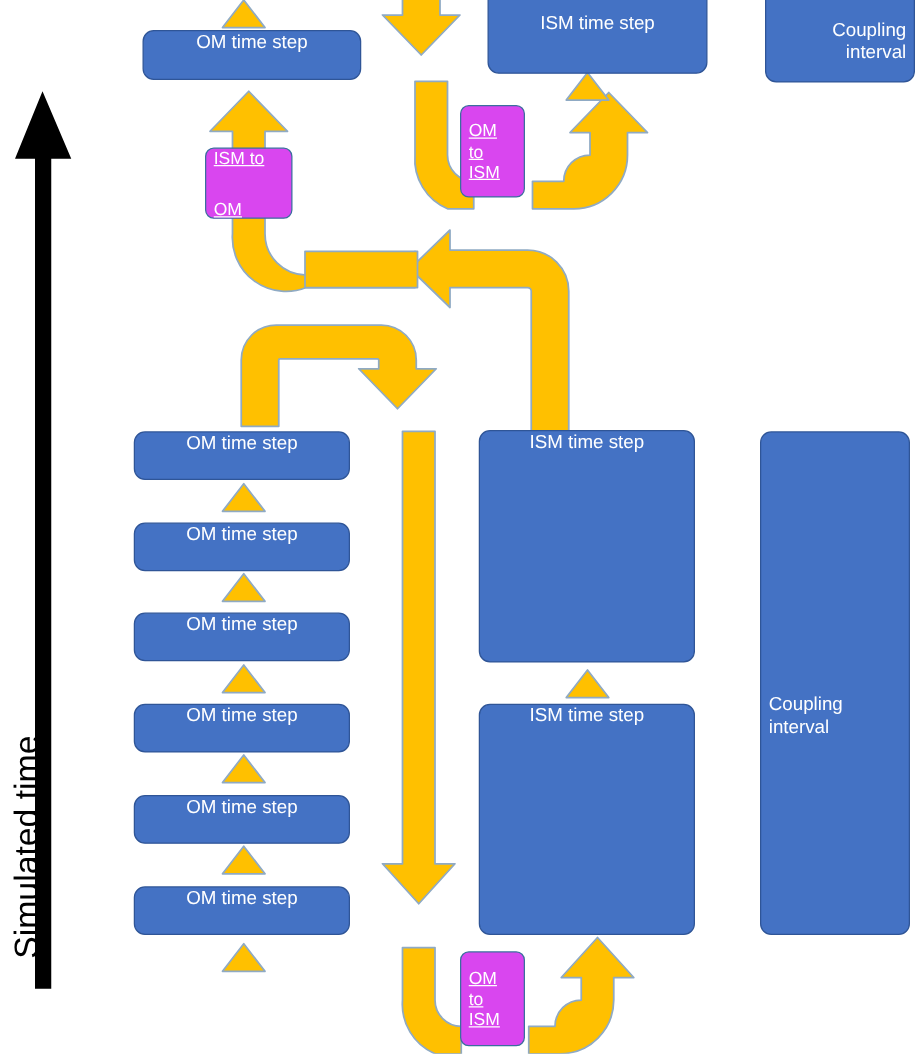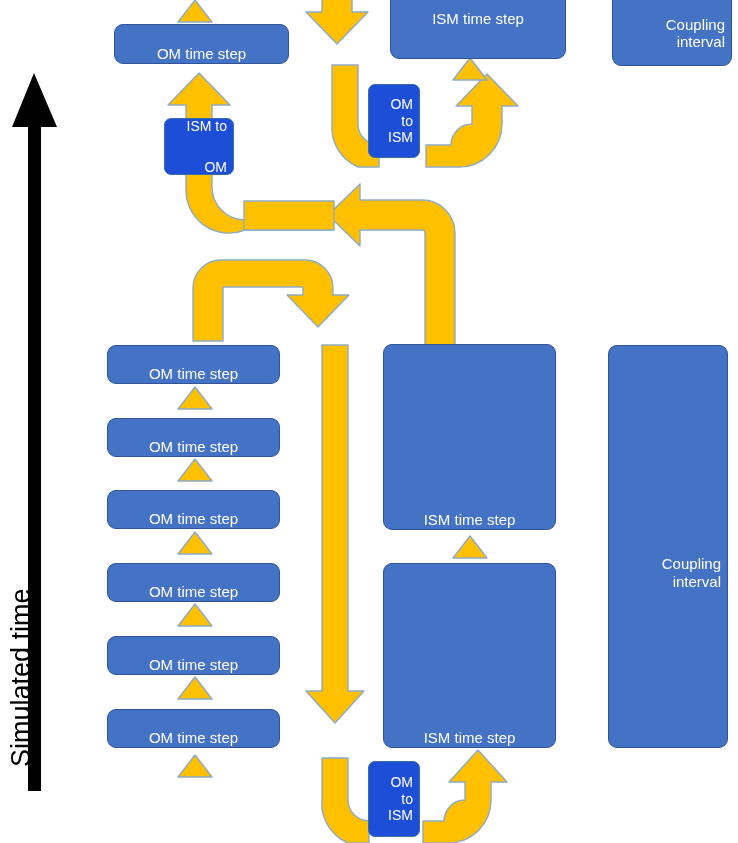--- a/index.html
+++ b/index.html
@@ -1,24 +1,24 @@
 <!DOCTYPE html>
 <html><head>
 <meta charset="utf-8">
 <style>
   html,body{margin:0;padding:0;background:#ffffff;}
   body{width:738px;height:843px;overflow:hidden;
        font-family:"Liberation Sans","DejaVu Sans",sans-serif;}
   #stage{position:relative;width:738px;height:843px;background:#fff;}
   svg.layer{position:absolute;left:0;top:0;width:738px;height:843px;}
-  .box{position:absolute;box-sizing:border-box;display:flex;align-items:flex-end;
+  .box{position:absolute;box-sizing:border-box;display:flex;align-items:flex-start;
        justify-content:center;text-align:center;color:#ffffff;
        border-radius:9px;border:1px solid #2f5597;line-height:1.18;}
   .box.blue{background:#4472C4;}
-  .box.green{background:#1d4ed8;border:1px solid #3b6e9e;border-radius:7px;}
+  .box.green{background:#d946ef;border:1px solid #3b6e9e;border-radius:7px;text-decoration:underline;}
   .box .lbl{display:block;padding:0 6px;font-weight:400;}
   .axis-label{position:absolute;color:#000;font-size:27px;white-space:nowrap;
               transform-origin:0 0;}
   .noselect{user-select:none;}
 </style>
 </head>
 <body>
 
 <div id="stage">
 

